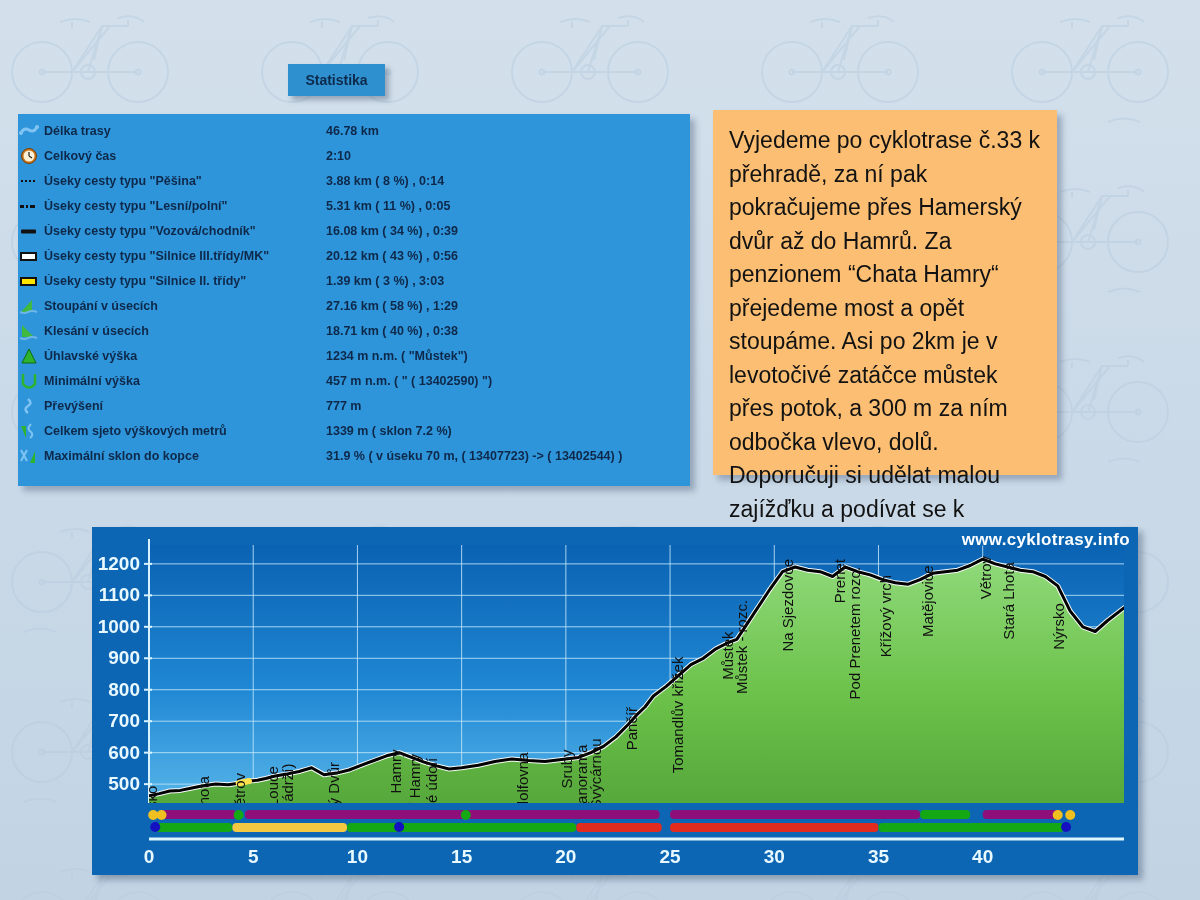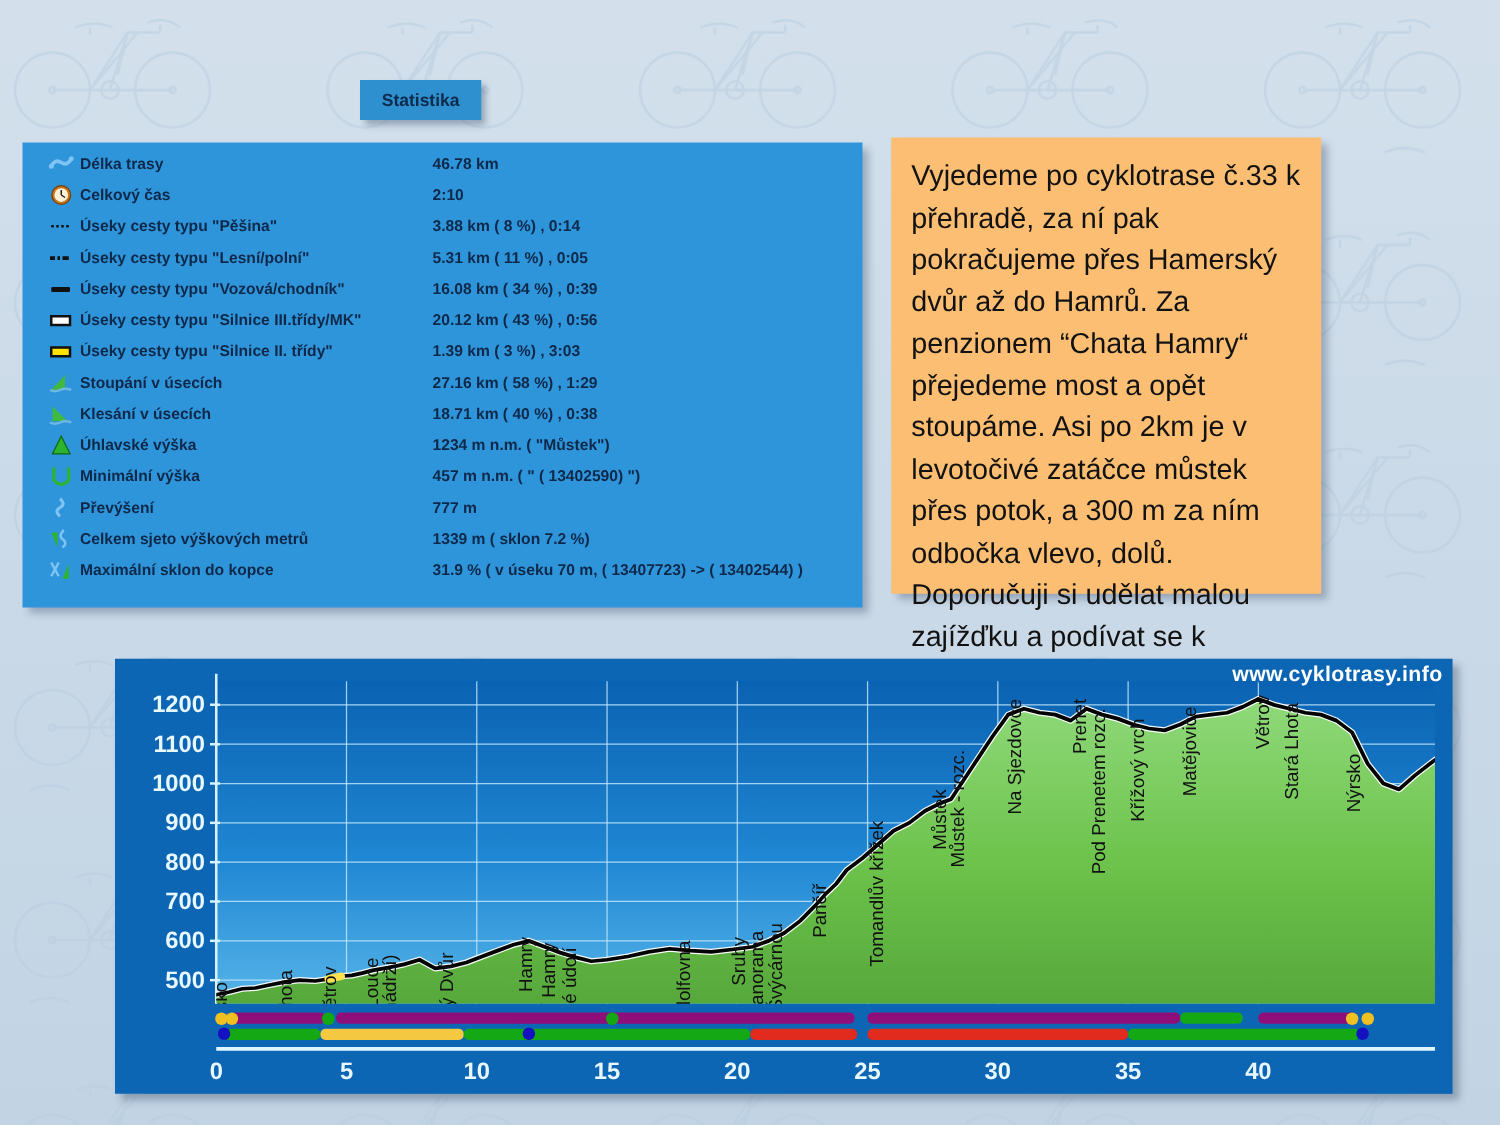--- a/index.html
+++ b/index.html
@@ -28,21 +28,21 @@
   }
   
   #stat-panel{
     position:absolute;left:18px;top:114px;width:672px;height:372px;
     background:#2f95da;
     box-shadow:5px 5px 6px rgba(40,60,90,.32);
     z-index:5;padding-top:4px;box-sizing:border-box;
   }
   .stat-row{
     height:25px;display:flex;align-items:center;
-    padding-left:20px;box-sizing:border-box;
+    padding-left:0;box-sizing:border-box;
   }
   .stat-ico{
     width:22px;min-width:22px;height:18px;
     display:flex;align-items:center;justify-content:center;
     margin-right:4px;
   }
   .stat-label{
     width:282px;min-width:282px;
     color:#0e2849;font-size:12.5px;font-weight:bold;
     white-space:nowrap;overflow:hidden;
@@ -60,21 +60,21 @@
   }
   #desc-text{
     color:#121212;font-size:23px;line-height:33.5px;
     font-family:"Liberation Sans",sans-serif;
   }
   
   #chart-box{
     position:absolute;left:92px;top:527px;width:1046px;height:348px;
     z-index:5;
     box-shadow:5px 5px 6px rgba(40,60,90,.35);
-    background:#0c66b4;overflow:hidden;padding-left:24px;
+    background:#0c66b4;overflow:hidden;
   }
   #chart-svg{display:block;}
   #watermark{
     position:absolute;right:8px;top:3px;
     color:#ffffff;font-size:17px;font-weight:bold;
     font-family:"Liberation Sans",sans-serif;
     letter-spacing:.3px;
     text-shadow:0 0 2px #0c66b4,1px 1px 0 #0c66b4,-1px 1px 0 #0c66b4;
     z-index:3;
   }

